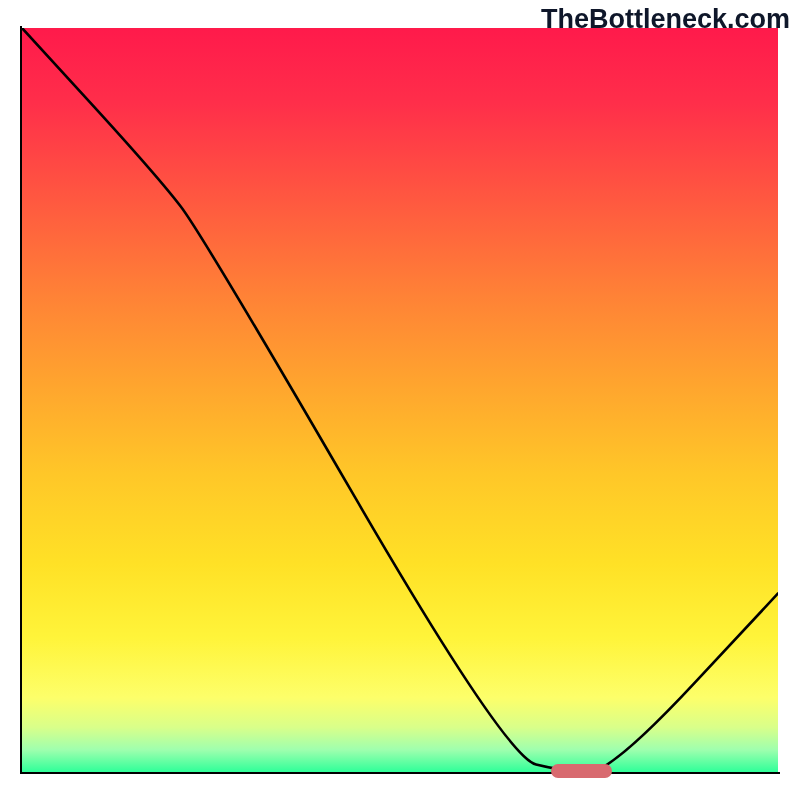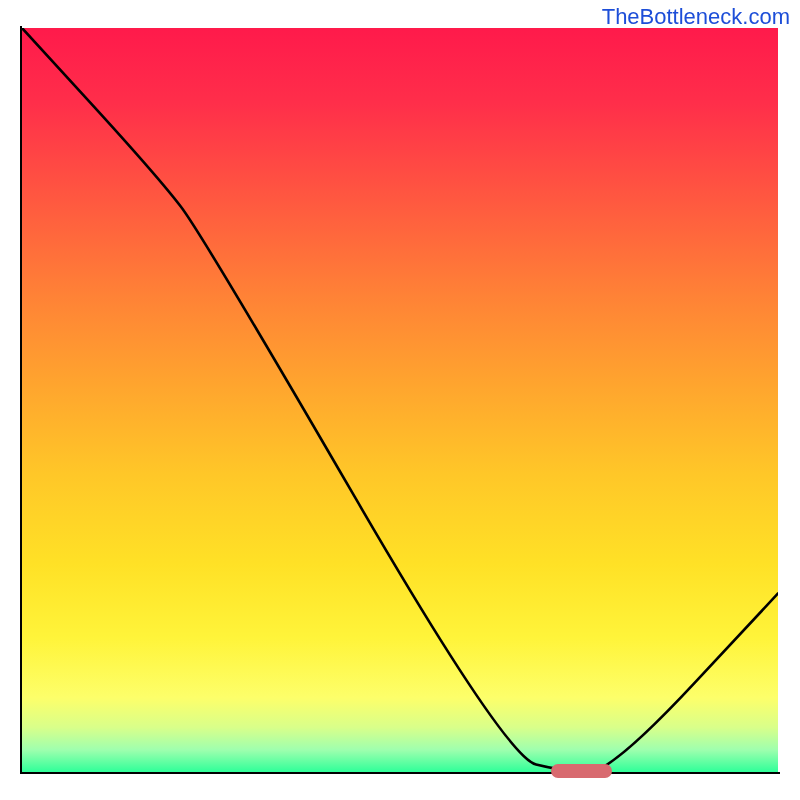--- a/index.html
+++ b/index.html
@@ -12,23 +12,23 @@
   }
   .container {
     position: relative;
     width: 800px;
     height: 800px;
   }
   .watermark {
     position: absolute;
     top: 4px;
     right: 10px;
-    color: #1d4ed8;
-    font-size: 22px;
-    font-weight: 400;
+    color: #0f172a;
+    font-size: 27px;
+    font-weight: 700;
     z-index: 10;
   }
   .plot-area {
     position: absolute;
     left: 22px;
     top: 28px;
     width: 756px;
     height: 744px;
     background: linear-gradient(to bottom,
       #ff1a4b 0%,

